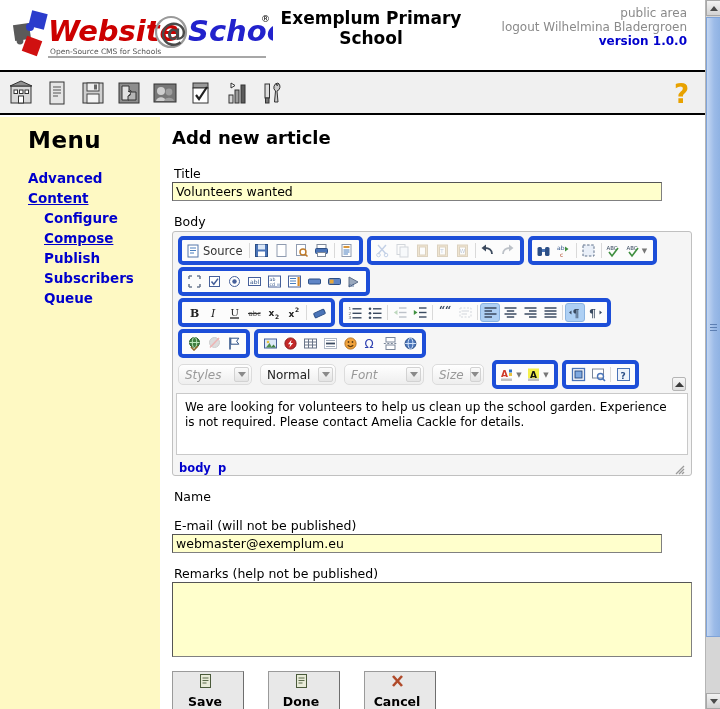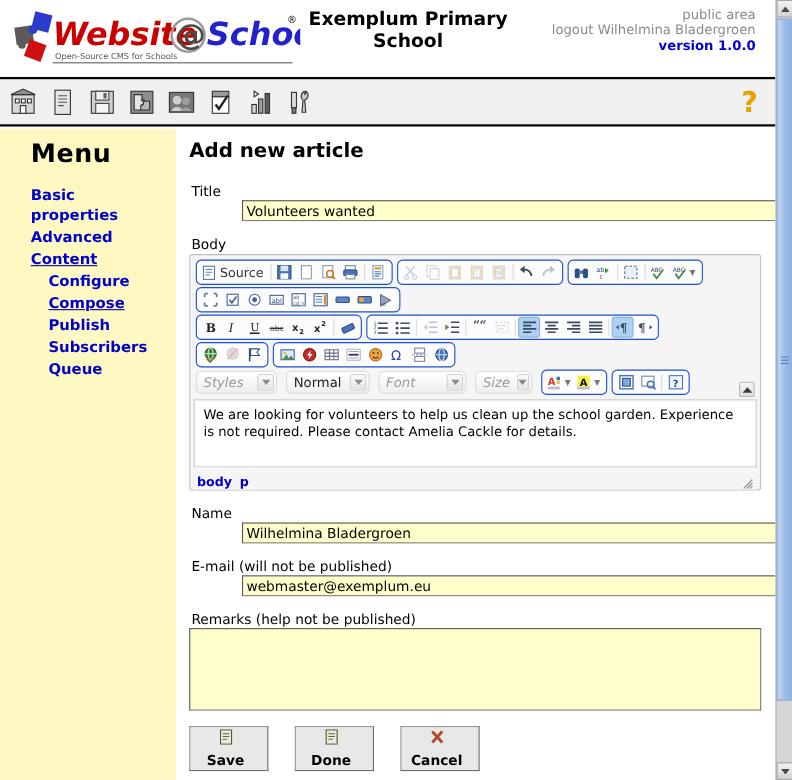--- a/index.html
+++ b/index.html
@@ -66,34 +66,34 @@
   }
   h1.page-title {
     font-size:18px; font-weight:bold; margin:4px 0 18px 0; color:#000;
     font-family:"DejaVu Sans", sans-serif;
   }
   .field-label { font-size:12.5px; color:#000; margin:0 0 1px 2px; }
   .text-input {
     display:block; width:490px; height:19px; background:#ffffcc;
     border:1px solid #808080; border-top:1px solid #555; border-left:1px solid #555;
     font-family:"DejaVu Sans", sans-serif; font-size:12.5px;
-    padding:1px 3px; color:#000; outline:none;margin-left:48px;
+    padding:1px 3px; color:#000; outline:none;
   }
   .gap { height:13px; }
 
   
   .cke {
     width:520px; border:1px solid #c0c0c0; background:#f5f5f5;
     border-radius:3px; margin-top:2px; padding:3px 3px 0 3px;
   }
   .cke-toolbox { padding:1px 2px 2px 2px; position:relative; }
   .cke-row { display:flex; align-items:center; flex-wrap:nowrap; margin-bottom:2px; gap:4px; }
   .cke-group {
     display:flex; align-items:center; background:#fcfcfc;
-    border:1px solid #1d4ed8; border-radius:5px; padding:1px 2px; gap:0px;
+    border:4px solid #1d4ed8; border-radius:5px; padding:1px 2px; gap:0px;
   }
   .cke-btn {
     width:20px; height:19px; display:flex; align-items:center; justify-content:center;
     border:1px solid transparent; border-radius:3px; cursor:pointer;
   }
   .cke-btn.on { background:#aed0f4; border-color:#8cb4e0; }
   .cke-btn.dis { opacity:0.32; cursor:default; }
   .cke-sep { width:1px; height:15px; background:#d9d9d9; margin:0 2px; }
   .cke-src { display:flex; align-items:center; gap:3px; padding:0 4px 0 2px; cursor:pointer;
              height:19px; border-radius:3px; }
@@ -251,23 +251,20 @@
         <path d="M16 3.2l1.2 2.6 1.6-2.6" fill="none" stroke="#333"></path>
       </svg>
     </div>
     <div class="helpicon">?</div>
   </div>
 
   <div class="content-row">
 
     <div class="sidebar">
       <div class="menu-title">Menu</div>
-      <div class="menu-wrap-two">
-        <a class="menu-link" style="white-space:normal;width:100px;">Basic properties</a>
-      </div>
       <a class="menu-link">Advanced</a>
       <a class="menu-link active">Content</a>
       <a class="menu-link sub">Configure</a>
       <a class="menu-link sub active">Compose</a>
       <a class="menu-link sub">Publish</a>
       <a class="menu-link sub">Subscribers</a>
       <a class="menu-link sub">Queue</a>
     </div>
 
     <div class="main">
@@ -813,21 +810,20 @@
             <line x1="11" y1="3" x2="3" y2="11" stroke="#9a9a9a" stroke-width="1.3"></line>
             <line x1="11" y1="6" x2="6" y2="11" stroke="#9a9a9a" stroke-width="1.3"></line>
             <line x1="11" y1="9" x2="9" y2="11" stroke="#9a9a9a" stroke-width="1.3"></line>
           </svg>
         </div>
       </div>
 
       <div class="gap"></div>
 
       <div class="field-label">Name</div>
-      <input class="text-input" value="Wilhelmina Bladergroen" style="">
 
       <div class="gap"></div>
 
       <div class="field-label">E-mail (will not be published)</div>
       <input class="text-input" value="webmaster@exemplum.eu" style="">
 
       <div class="gap"></div>
 
       <div class="field-label">Remarks (help not be published)</div>
       <textarea class="remarks-area" style=""></textarea>

